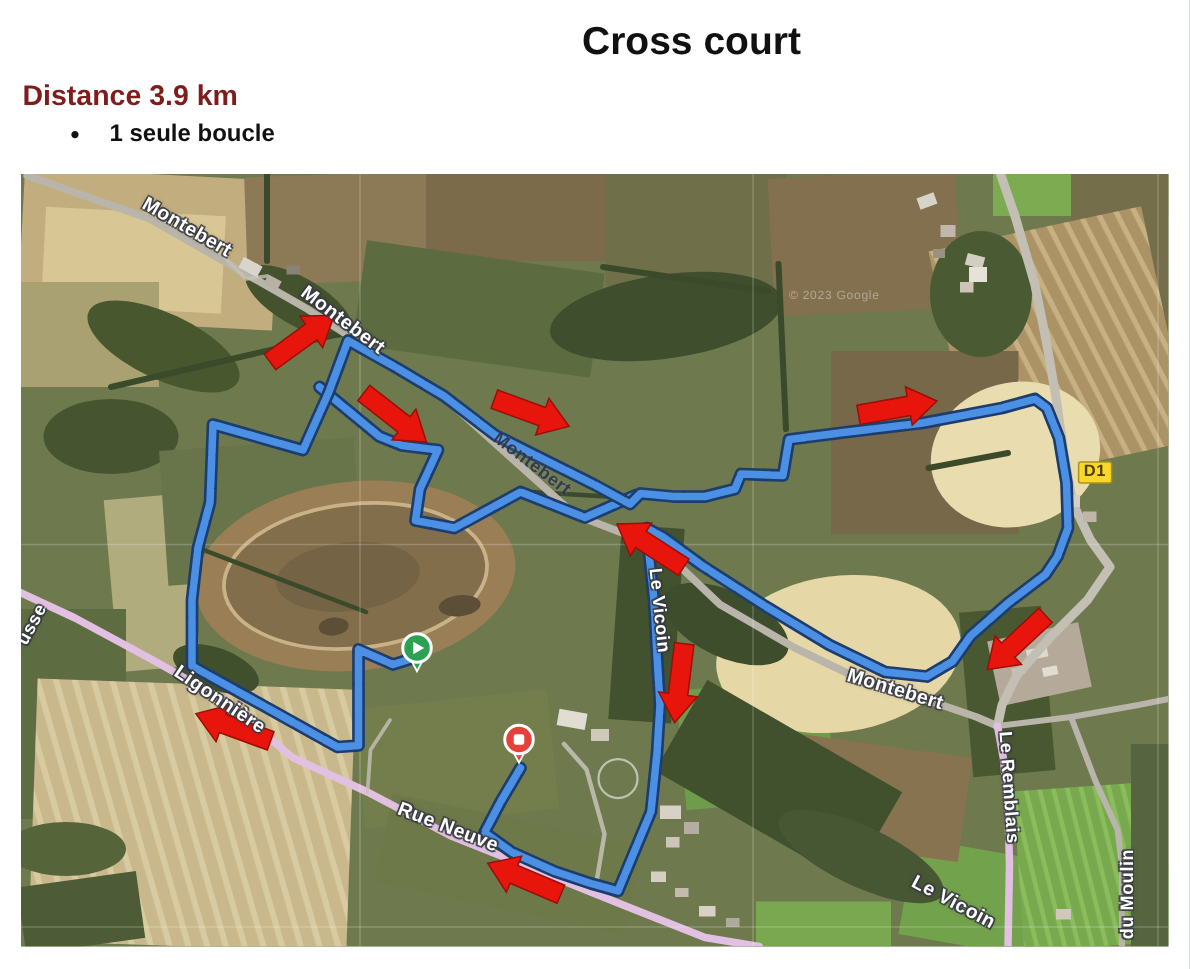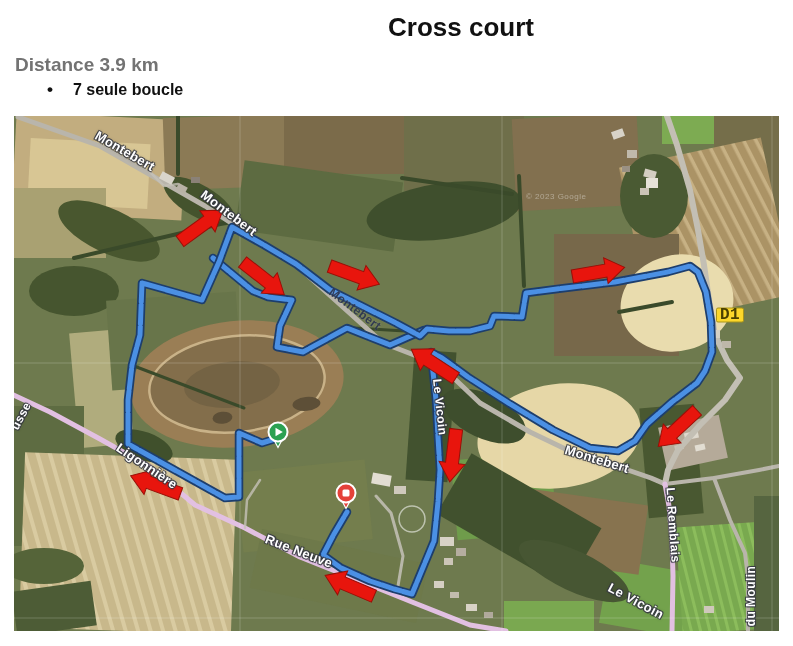--- a/index.html
+++ b/index.html
@@ -1,38 +1,38 @@
 <!DOCTYPE html>
 <html><head>
 <meta charset="utf-8">
 <style>
   html,body{margin:0;padding:0;background:#ffffff;}
   body{width:793px;height:646px;position:relative;font-family:"Liberation Sans",sans-serif;overflow:hidden;}
   .page-title{position:absolute;left:388px;top:12px;font-size:26px;font-weight:bold;color:#111;}
-  .distance{position:absolute;left:15px;top:54px;font-size:19px;font-weight:bold;color:#737373;}
+  .distance{position:absolute;left:15px;top:54px;font-size:19px;font-weight:bold;color:#7f1d1d;}
   .bullet-row{position:absolute;left:47px;top:80px;font-size:16px;font-weight:bold;color:#111;display:flex;align-items:center;}
   .bullet-dot{margin-right:20px;font-size:17px;}
   #map{position:absolute;left:14px;top:116px;width:765px;height:515px;background:#6e7a4e;overflow:hidden;}
   #map svg{position:absolute;left:0;top:0;}
   .map-label{position:absolute;white-space:nowrap;font-weight:bold;color:#fff;letter-spacing:.4px;
     text-shadow:-1px -1px 0 rgba(55,58,66,.85),1px -1px 0 rgba(55,58,66,.85),-1px 1px 0 rgba(55,58,66,.85),1px 1px 0 rgba(55,58,66,.85),0 0 3px rgba(40,44,52,.6);
     transform-origin:center center;pointer-events:none;}
   .map-label.dark{color:rgba(40,50,78,.9);text-shadow:0 0 2px rgba(200,200,190,.35);}
   .map-label.badge{color:#4a4000;background:#fcd72b;border:1px solid #a8941a;border-radius:2px;
     padding:0 3px;text-shadow:none;font-size:10px;line-height:13px;}
   .attribution{position:absolute;left:512px;top:76px;font-size:8px;color:rgba(255,255,255,.38);letter-spacing:.5px;}
 </style>
 </head>
 <body>
 
 <div class="page-title">Cross court</div>
 <div class="distance">Distance 3.9 km</div>
 <div class="bullet-row">
   <span class="bullet-dot">•</span>
-  <span>7 seule boucle</span>
+  <span>1 seule boucle</span>
 </div>
 
 <div id="map">
 
   <svg width="765" height="515" viewBox="0 0 765 515">
     <defs>
       <pattern id="pTan" width="11" height="11" patternUnits="userSpaceOnUse" patternTransform="rotate(75)">
         <rect width="11" height="11" fill="#ab9365"></rect>
           <rect width="11" height="3.5" fill="#c7b184"></rect>
       </pattern>
@@ -216,17 +216,17 @@
       <div style="position: absolute; left: 133px; top: 350px; width: 0px; height: 0px;">
         <div class="map-label" style="font-size: 13px; left: 0px; top: 0px; transform: translate(-50%, -50%) rotate(34deg);">Ligonnière</div>
       </div>
       <div style="position: absolute; left: 285px; top: 435px; width: 0px; height: 0px;">
         <div class="map-label" style="font-size: 13px; left: 0px; top: 0px; transform: translate(-50%, -50%) rotate(21deg);">Rue Neuve</div>
       </div>
       <div style="position: absolute; left: 7px; top: 300px; width: 0px; height: 0px;">
         <div class="map-label" style="font-size: 12px; left: 0px; top: 0px; transform: translate(-50%, -50%) rotate(-62deg);">usse</div>
       </div>
       <div style="position: absolute; left: 716px; top: 199px; width: 0px; height: 0px;">
-        <div class="map-label badge" style="font-size: 16px; left: 0px; top: 0px; transform: translate(-50%, -50%) rotate(0deg); font-family: Liberation Mono, monospace;">D1</div>
+        <div class="map-label badge" style="font-size: 11px; left: 0px; top: 0px; transform: translate(-50%, -50%) rotate(0deg);">D1</div>
       </div>
     </div>
   <div class="attribution">© 2023 Google</div>
 </div>
 
 </body></html>

